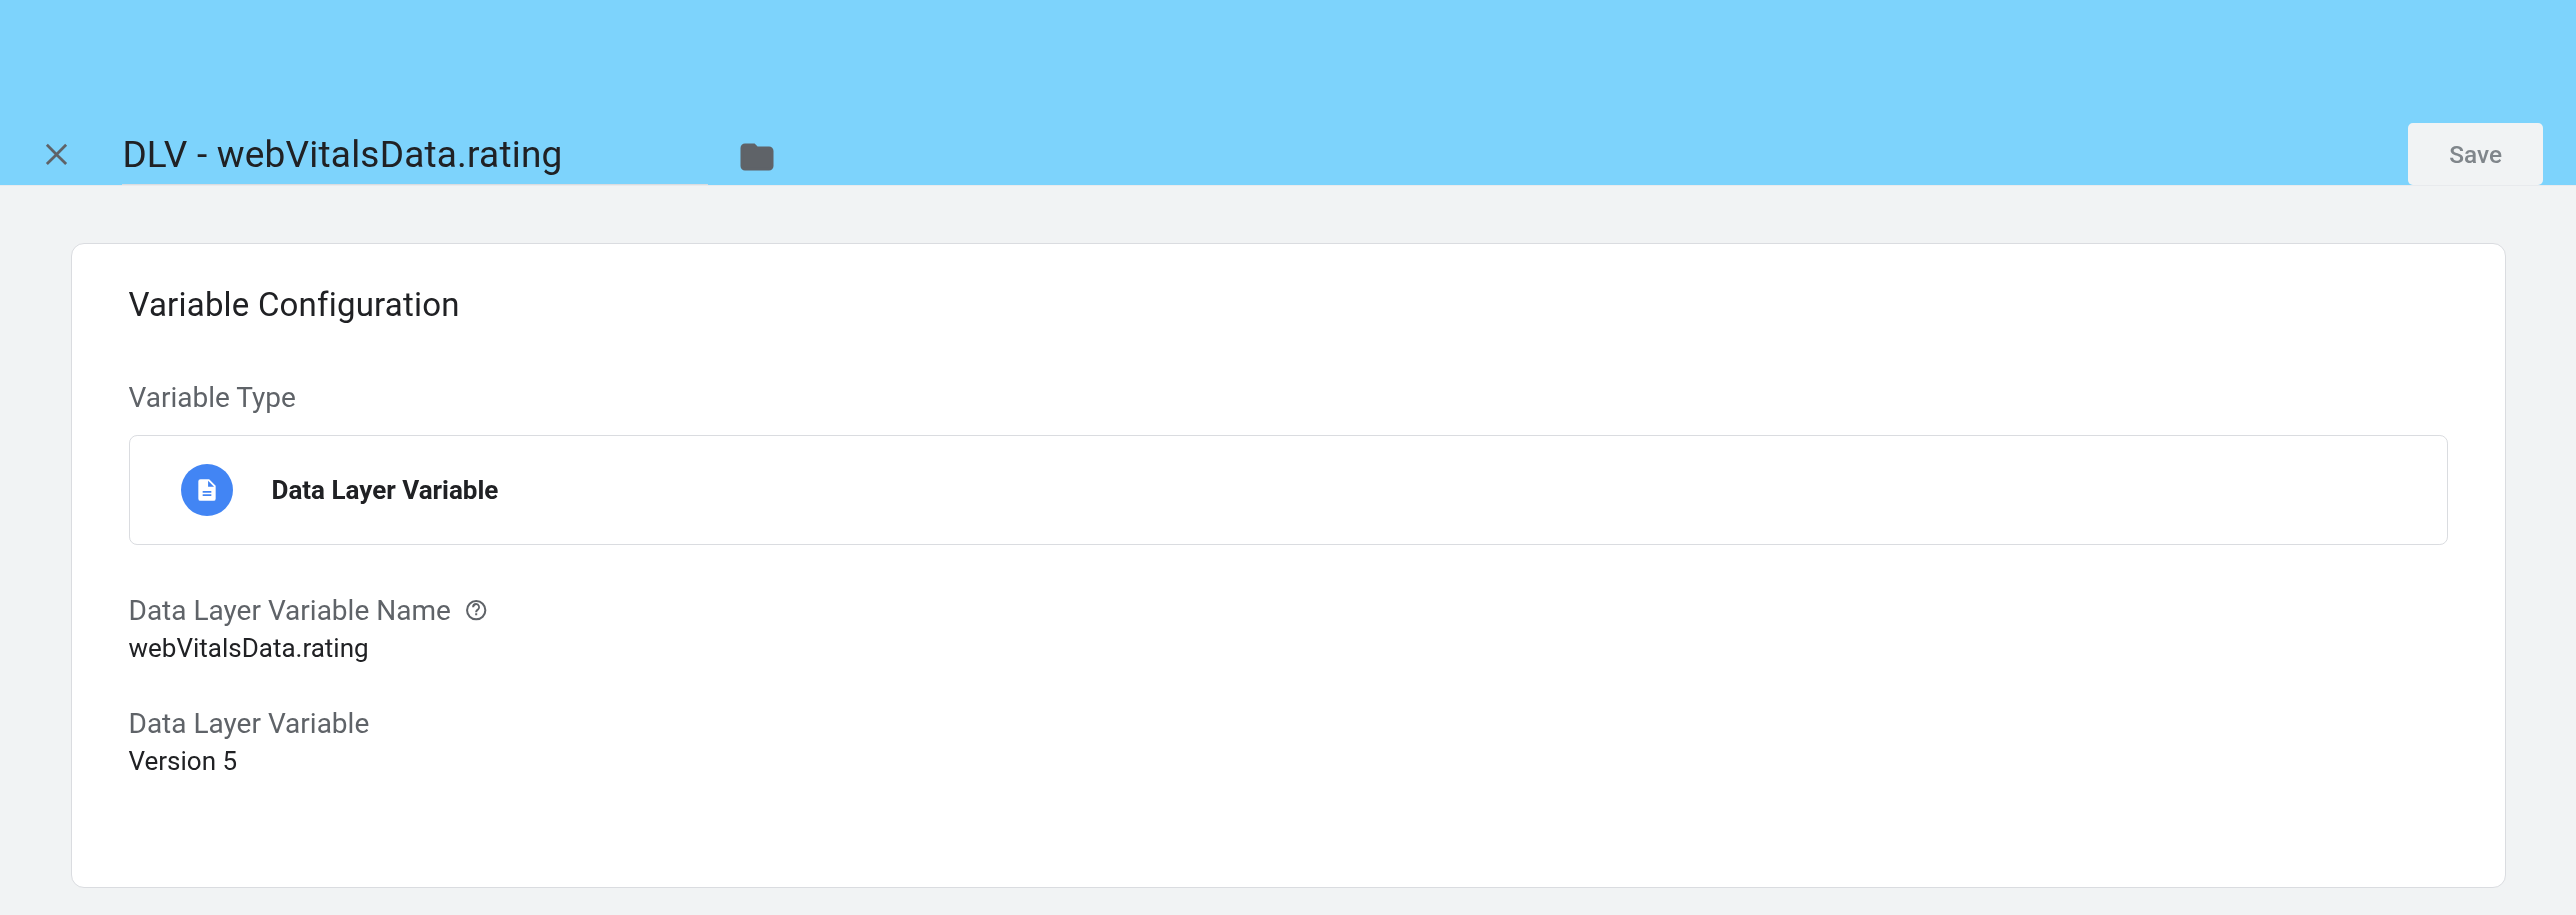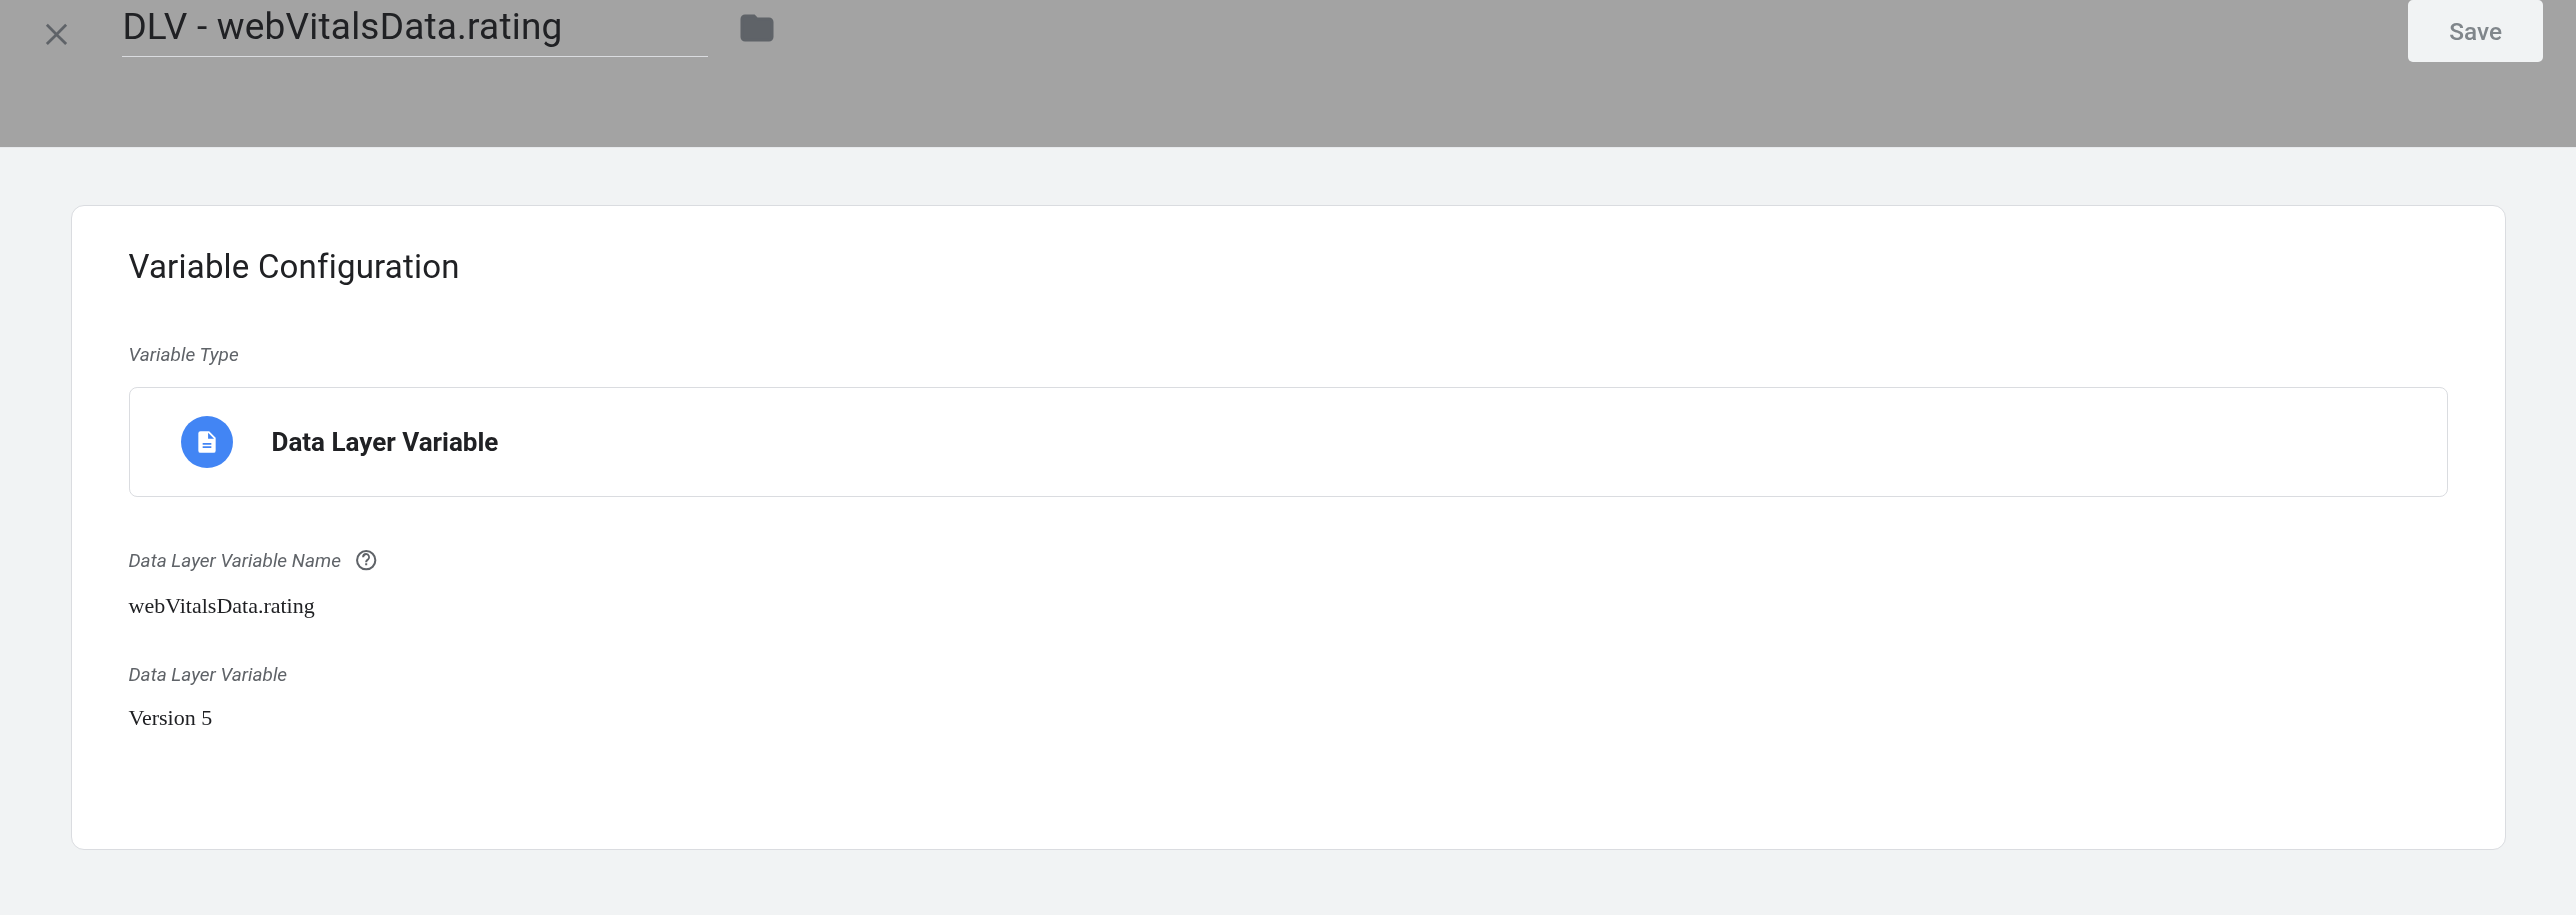--- a/index.html
+++ b/index.html
@@ -8,24 +8,24 @@
     font-family: Roboto, "Helvetica Neue", Arial, sans-serif;
     background: #fff;
     color: #202124;
     font-size: 23px;
     -webkit-font-smoothing: antialiased;
   }
 
   
   .header {
     display: flex;
-    align-items: flex-start;
-    height: 147px;
+    align-items: flex-end;
+    height: 185px;
     padding: 0 33px 0 24.4px;
-    background: #a3a3a3;
+    background: #7dd3fc;
   }
   .close-btn {
     width: 65px;
     height: 65px;
     border: none;
     background: transparent;
     display: flex;
     align-items: center;
     justify-content: center;
     cursor: pointer;
@@ -96,40 +96,38 @@
   }
   .card-title {
     font-family: "Google Sans", Roboto, Arial, sans-serif;
     font-size: 33px;
     font-weight: 400;
     color: #202124;
     letter-spacing: 0.2px;
   }
 
   .field-label {
-    font-size: 19px;
+    font-size: 28px;
     color: #5f6368;
     display: flex;
     align-items: center;
     gap: 11.4px;
-    font-style: italic;
   }
   .field-label .help-btn {
     width: 28px; height: 28px;
     border: none; background: transparent;
     display:inline-flex; align-items:center; justify-content:center;
     cursor: pointer; color:#5f6368; border-radius:50%;
   }
   .field-label .help-btn svg { width: 24.4px; height: 24.4px; }
 
   .field-value {
-    font-size: 22px;
-    color: #202124;
-    margin-top: 19px;
-    font-family: Liberation Serif, serif;
+    font-size: 26px;
+    color: #202124;
+    margin-top: 6px;
   }
 
   .section-type-label { margin-top: 57px; }
 
   .type-selector {
     margin-top: 21px;
     border: 0.8px solid #dadce0;
     border-radius: 8.1px;
     display: flex;
     align-items: center;

